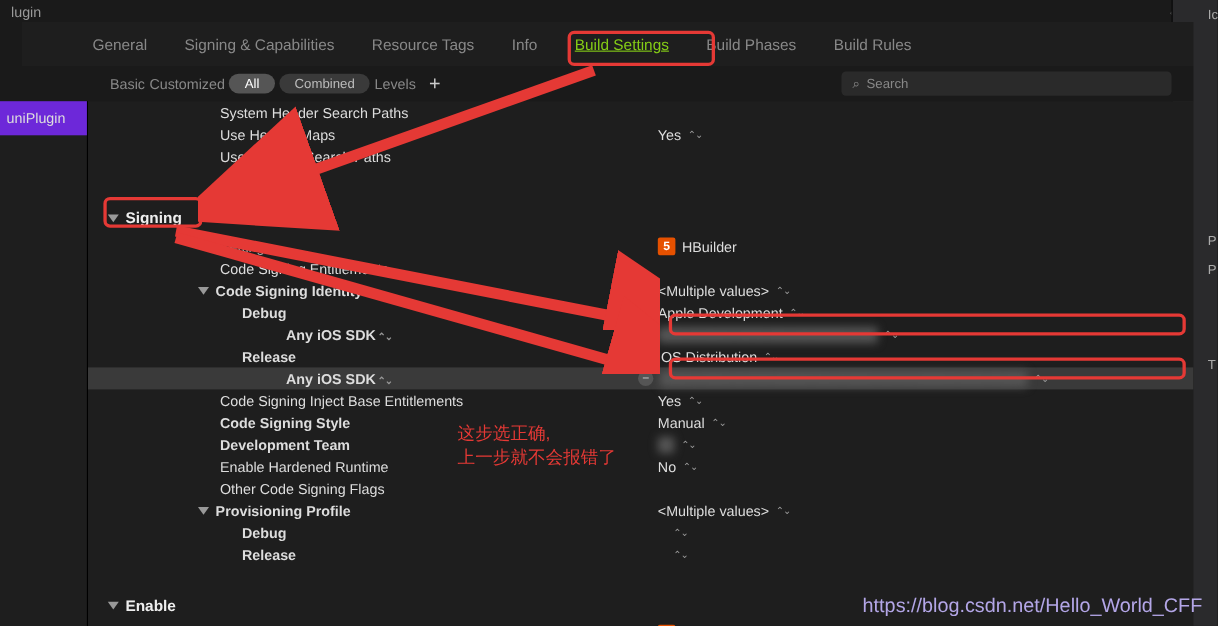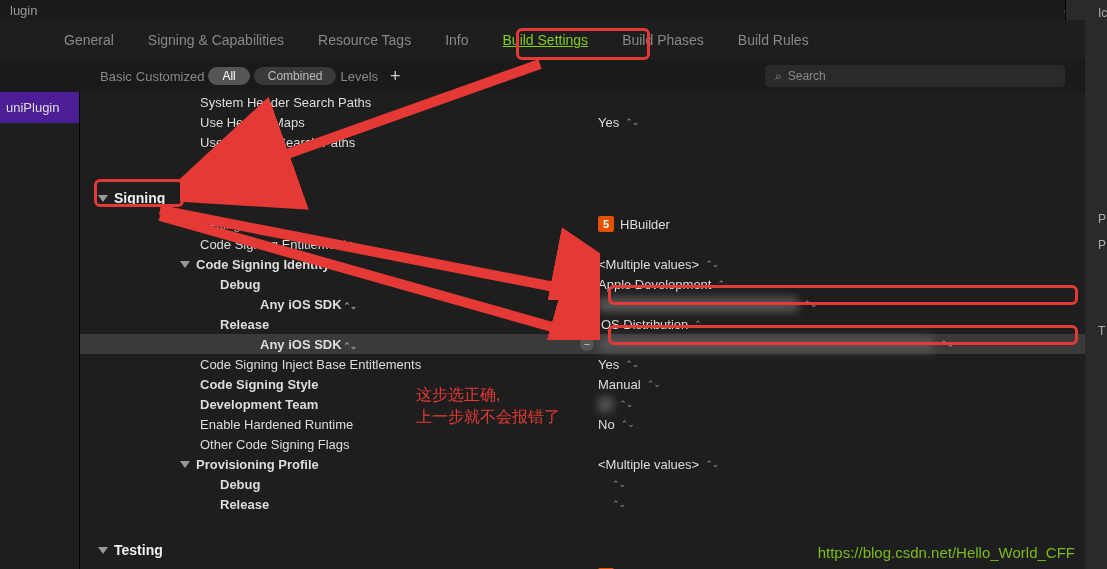--- a/index.html
+++ b/index.html
@@ -2,23 +2,23 @@
 <html><head>
 <meta charset="utf-8">
 <style>
 * { margin:0; padding:0; box-sizing:border-box; font-family:-apple-system,BlinkMacSystemFont,"Segoe UI",sans-serif; }
 body { background:#1a1a1a; color:#ccc; width:1107px; height:569px; overflow:hidden; position:relative; }
 .topbar { height:20px; display:flex; align-items:center; padding:0 10px; color:#999; font-size:13px; }
 .topbar-right { margin-left:auto; display:flex; gap:6px; align-items:center; }
 .side-right { position:absolute; right:0; top:0; width:42px; height:100%; background:#2a2a2c; border-left:1px solid #000;padding-left:28px; }
 .side-right .lbl { color:#aaa; font-size:12px; padding:6px 4px; }
 .side-left { position:absolute; left:0; top:60px; width:80px; height:500px; background:#1e1e1e; border-right:1px solid #000; }
-.side-left .proj { color:#ddd; font-size:13px; padding:8px 6px; background:#4c1d95; }
+.side-left .proj { color:#ddd; font-size:13px; padding:8px 6px; background:#6d28d9; }
 .main { position:absolute; left:0; top:20px; right:22px; bottom:0; }
-.tabs { height:40px; display:flex; align-items:center; gap:26px; padding-left:60px; background:#1e1e1e; font-size:14px; color:#888; }
+.tabs { height:40px; display:flex; align-items:center; gap:26px; padding-left:60px; background:#1e1e1e; font-size:14px; color:#888;margin-left:20px; }
 .tab { cursor:pointer; padding:6px 4px; }
 .tab.active { color:#84cc16;text-decoration:underline; }
 .subbar { height:32px; display:flex; align-items:center; gap:4px; padding-left:100px; background:#1a1a1a; font-size:13px; color:#888; }
 .pill { background:#555; color:#fff; padding:2px 14px; border-radius:10px; font-size:12px; }
 .pill.dark { background:#3a3a3a; color:#bbb; }
 .plus { color:#ccc; font-size:18px; margin-left:8px; }
 .search { margin-left:auto; margin-right:20px; background:#2a2a2a; border-radius:4px; padding:2px 10px; display:flex; align-items:center; gap:6px; width:300px; height:22px; color:#888; font-size:12px;}
 .content { position:absolute; left:80px; right:0; top:72px; bottom:0; overflow:hidden; background:#1e1e1e; }
 .sec-head { font-weight:bold; color:#eee; font-size:14px; padding:8px 0 8px 18px; display:flex; align-items:center; gap:6px;}
 .disc { display:inline-block; width:0; height:0; border-left:5px solid transparent; border-right:5px solid transparent; border-top:7px solid #999; }
@@ -29,21 +29,21 @@
 .row .k.ind2 { padding-left:180px; }
 .row .k.sect { padding-left:100px; font-weight:bold; display:flex; align-items:center; gap:6px;}
 .row .v { flex:1; color:#ddd; display:flex; align-items:center; gap:6px; }
 .row.sel { background:#3a3a3a; }
 .upd { font-size:9px; color:#999; letter-spacing:-1px; }
 .hb { width:16px; height:16px; background:#e65100; color:#fff; display:inline-flex; align-items:center; justify-content:center; font-size:11px; font-weight:bold; border-radius:2px;}
 .blur { filter:blur(4px); background:#555; color:#555; border-radius:2px; padding:0 4px;}
 .redbox { border:3px solid #e53935; border-radius:6px; position:absolute; pointer-events:none; }
 .arrow { position:absolute; pointer-events:none; }
 .ann { position:absolute; color:#e53935; font-size:16px; font-weight:500; line-height:1.4; }
-.watermark { position:absolute; right:32px; bottom:8px; color:#84cc16; font-size:15px; opacity:.9;}
+.watermark { position:absolute; right:14px; bottom:8px; color:#c4b5fd; font-size:18px; opacity:.9;}
 .remove-circle { width:14px; height:14px; border-radius:50%; background:#555; display:inline-flex; align-items:center; justify-content:center; color:#ccc; font-size:11px; margin-left:-18px;}
 </style>
 </head>
 <body>
 
 <div class="topbar">
   <span>lugin</span>
   <div class="topbar-right">
     <span style="color:#666">‹</span>
     <span style="color:#f5a623">▲</span>
@@ -214,21 +214,21 @@
           <div class="v">
             <span class="blur">                                       </span>
             <span class="upd">⌃⌄</span>
           </div>
         </div>
       </div>
 
     <div style="height:20px"></div>
     <div class="sec-head">
         <span class="disc"></span>
-        <span>Testing</span>
+        <span>Enable</span>
       </div>
     <div class="row">
         <div class="k" style="color:#aaa">Setting</div>
         <div class="v">
           <span class="hb">5</span>
           <span>HBuilder</span>
         </div>
       </div>
   </div>
 </div>

